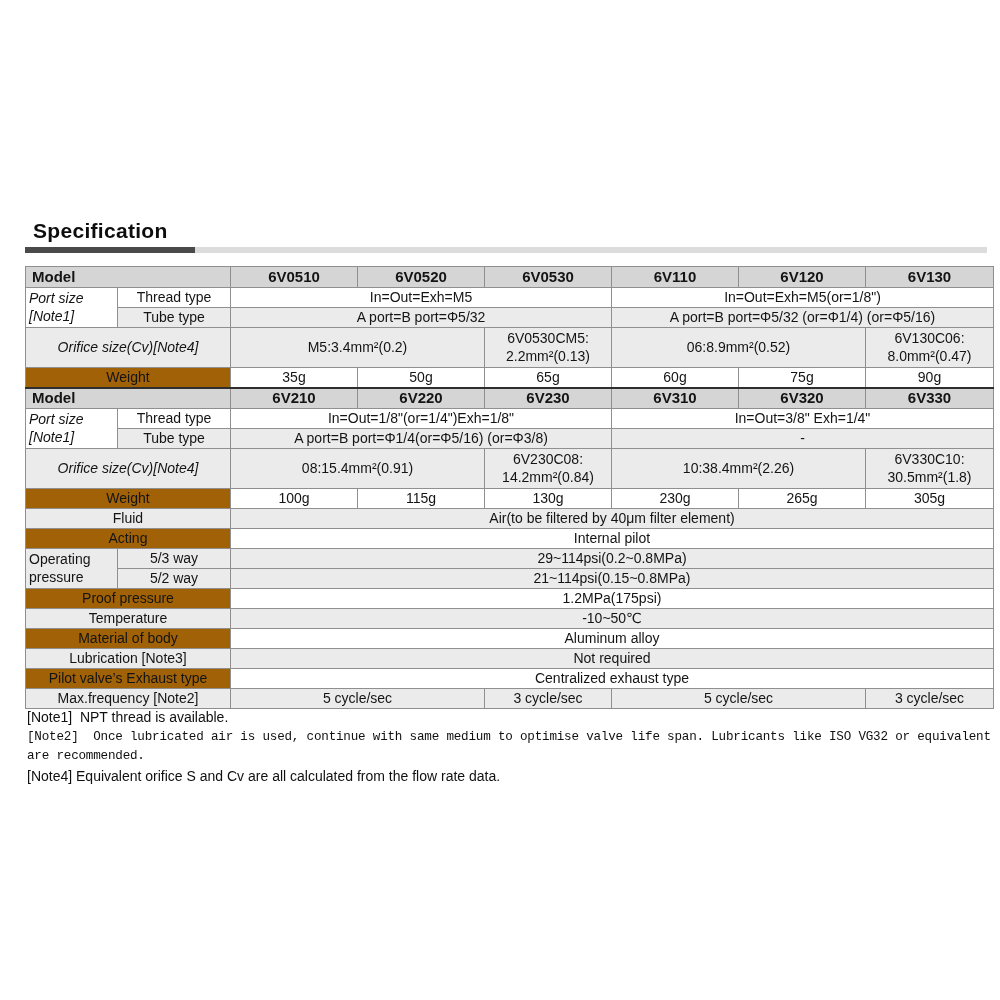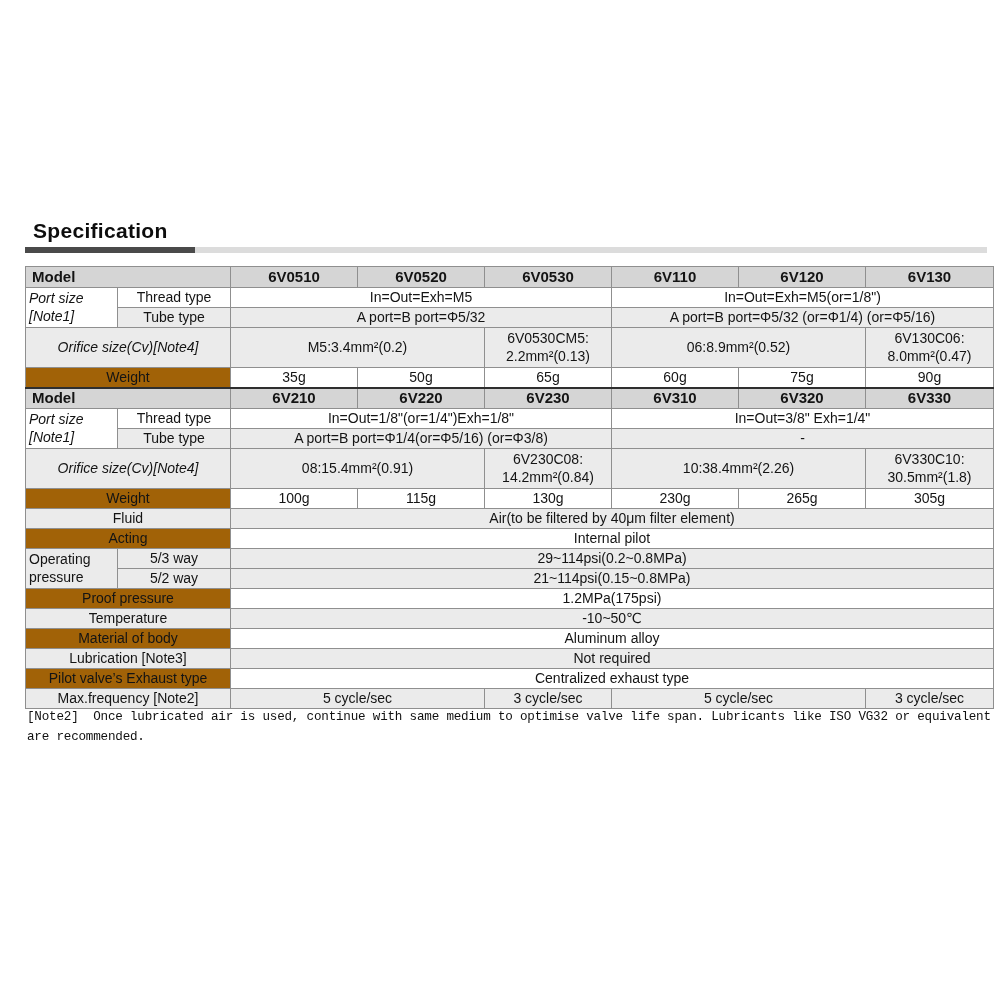--- a/index.html
+++ b/index.html
@@ -183,16 +183,18 @@
       <td class="lbl h20" colspan="2">Max.frequency [Note2]</td>
       <td colspan="2">5 cycle/sec</td>
       <td>3 cycle/sec</td>
       <td colspan="2">5 cycle/sec</td>
       <td>3 cycle/sec</td>
     </tr>
   </tbody>
     </table>
 
   <div class="notes">
+    <div class="note">[Note1]  NPT thread is available.</div>
     <div class="note small">[Note2]  Once lubricated air is used, continue with same medium to optimise valve life span. Lubricants like ISO VG32 or equivalent are recommended.</div>
+    <div class="note">[Note4] Equivalent orifice S and Cv are all calculated from the flow rate data.</div>
   </div>
 
 </div>
 
 </body></html>

